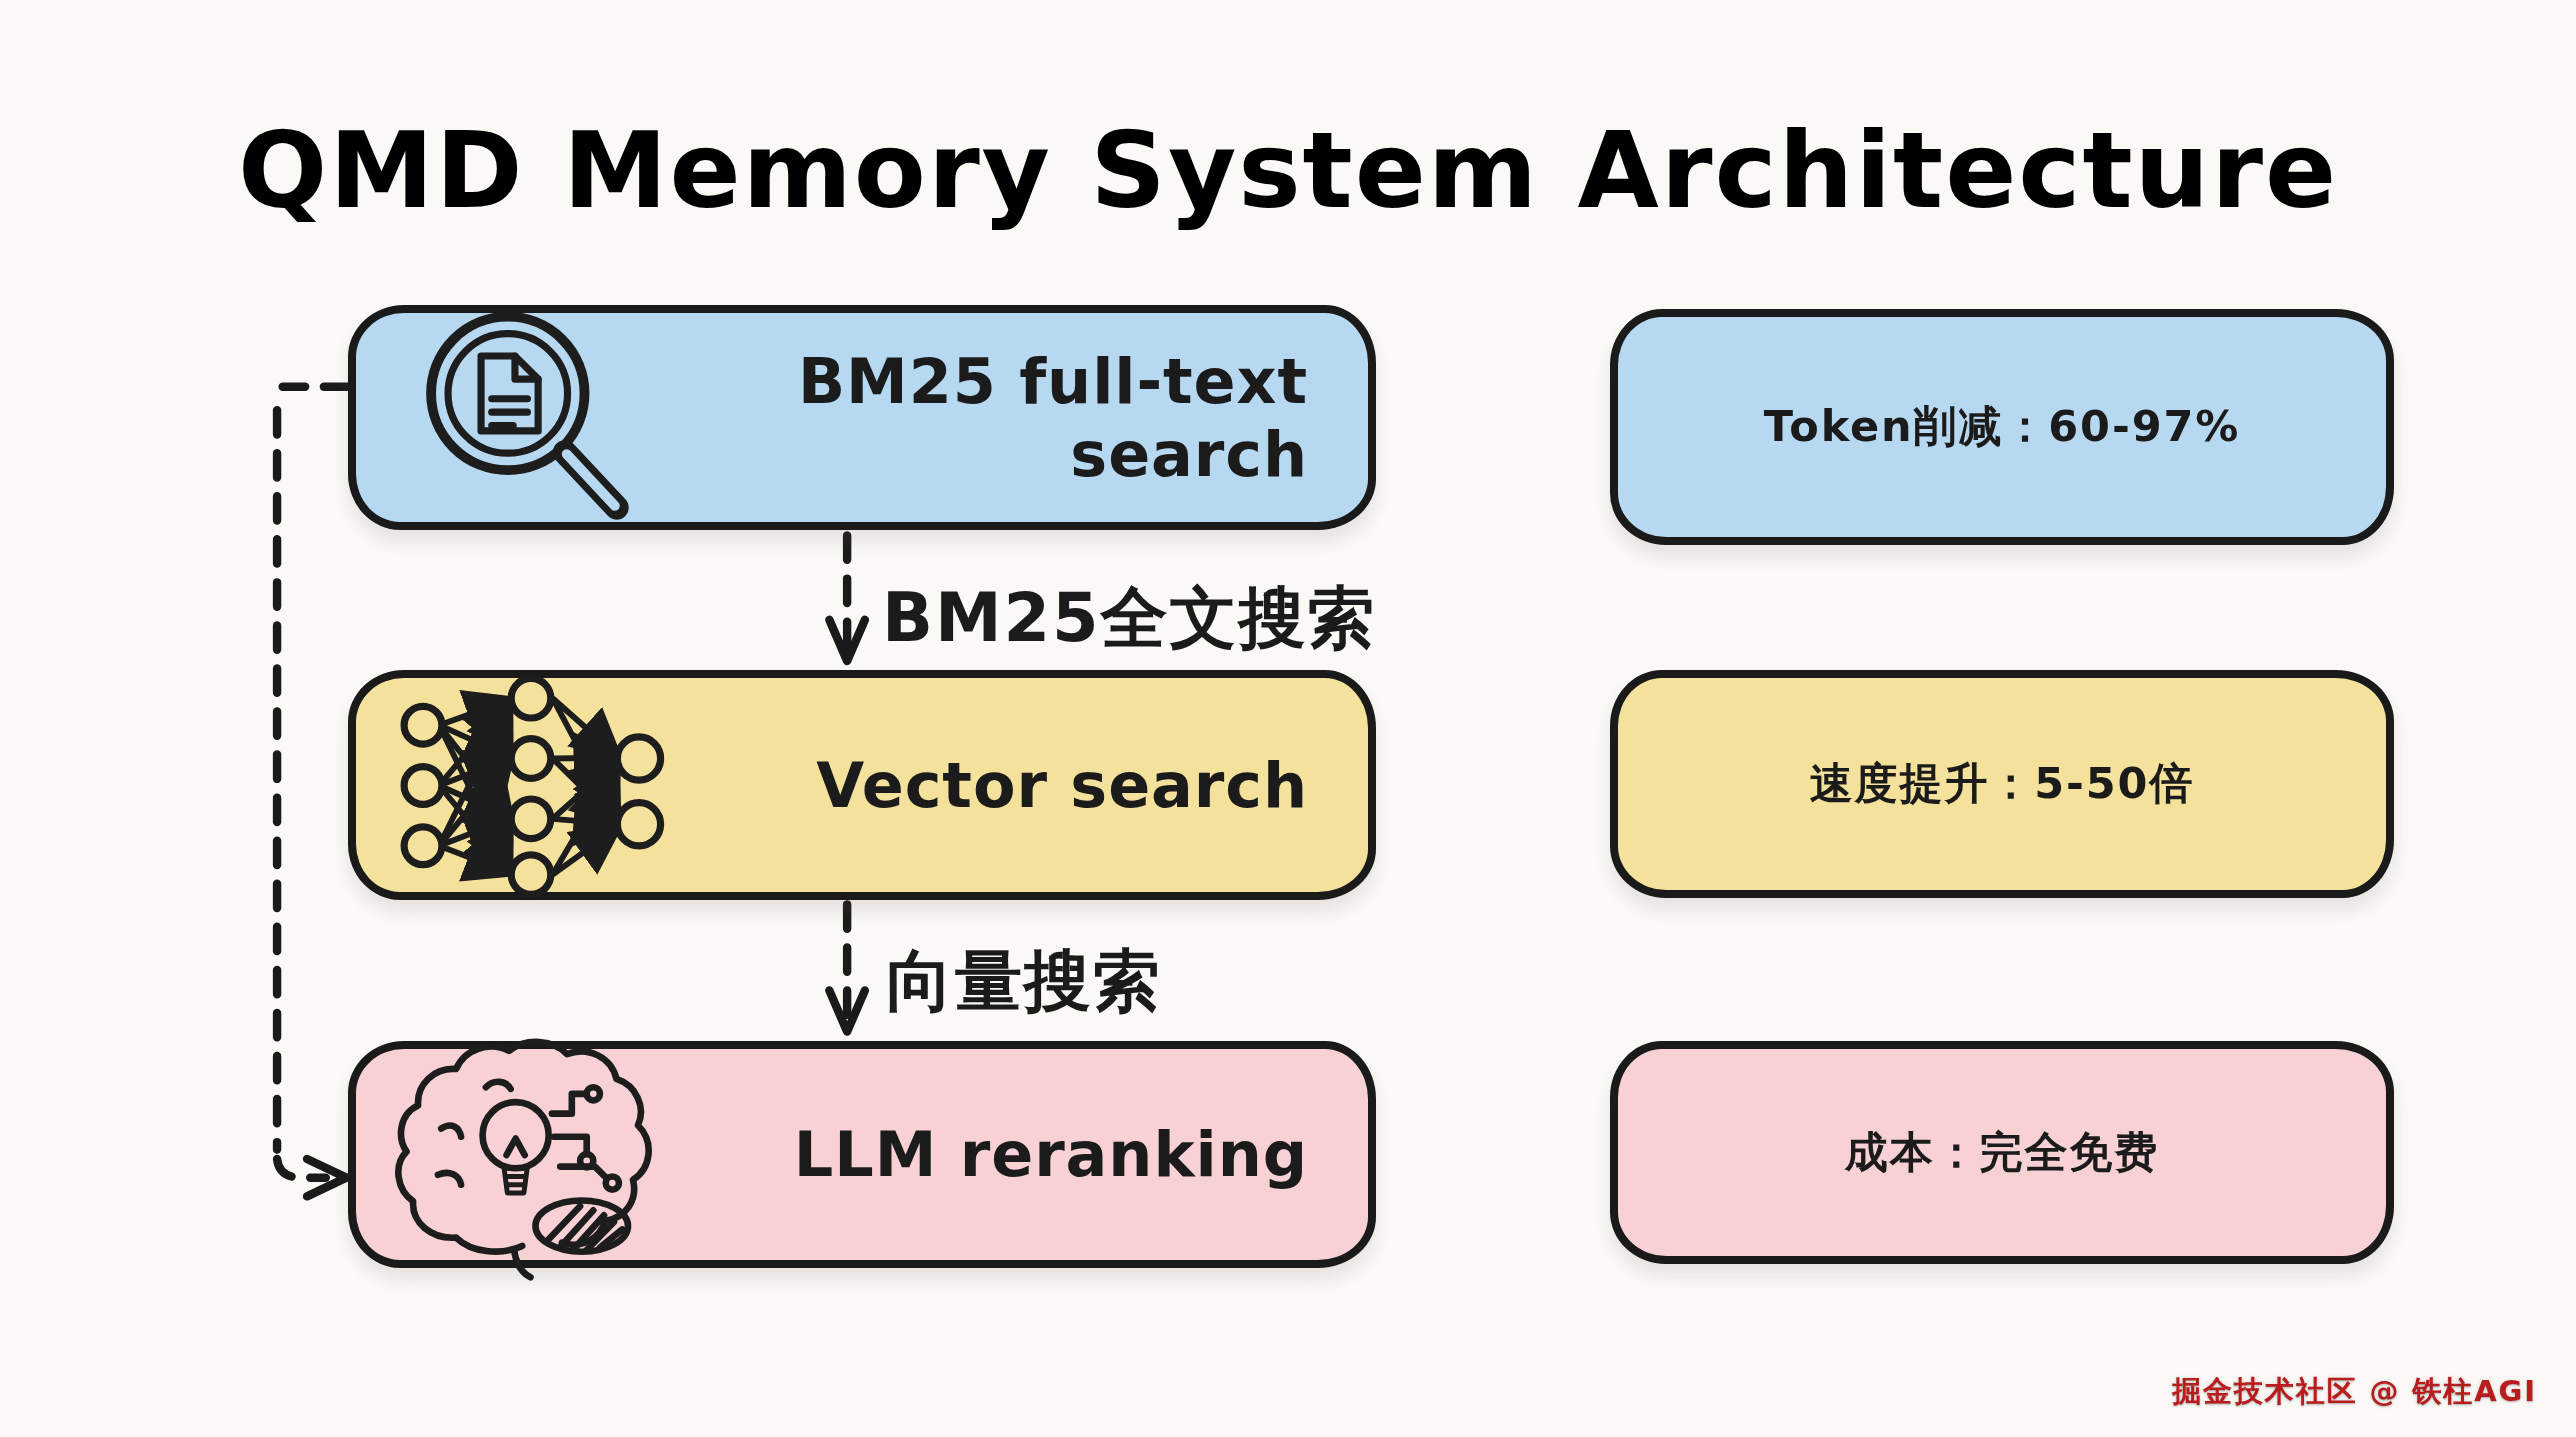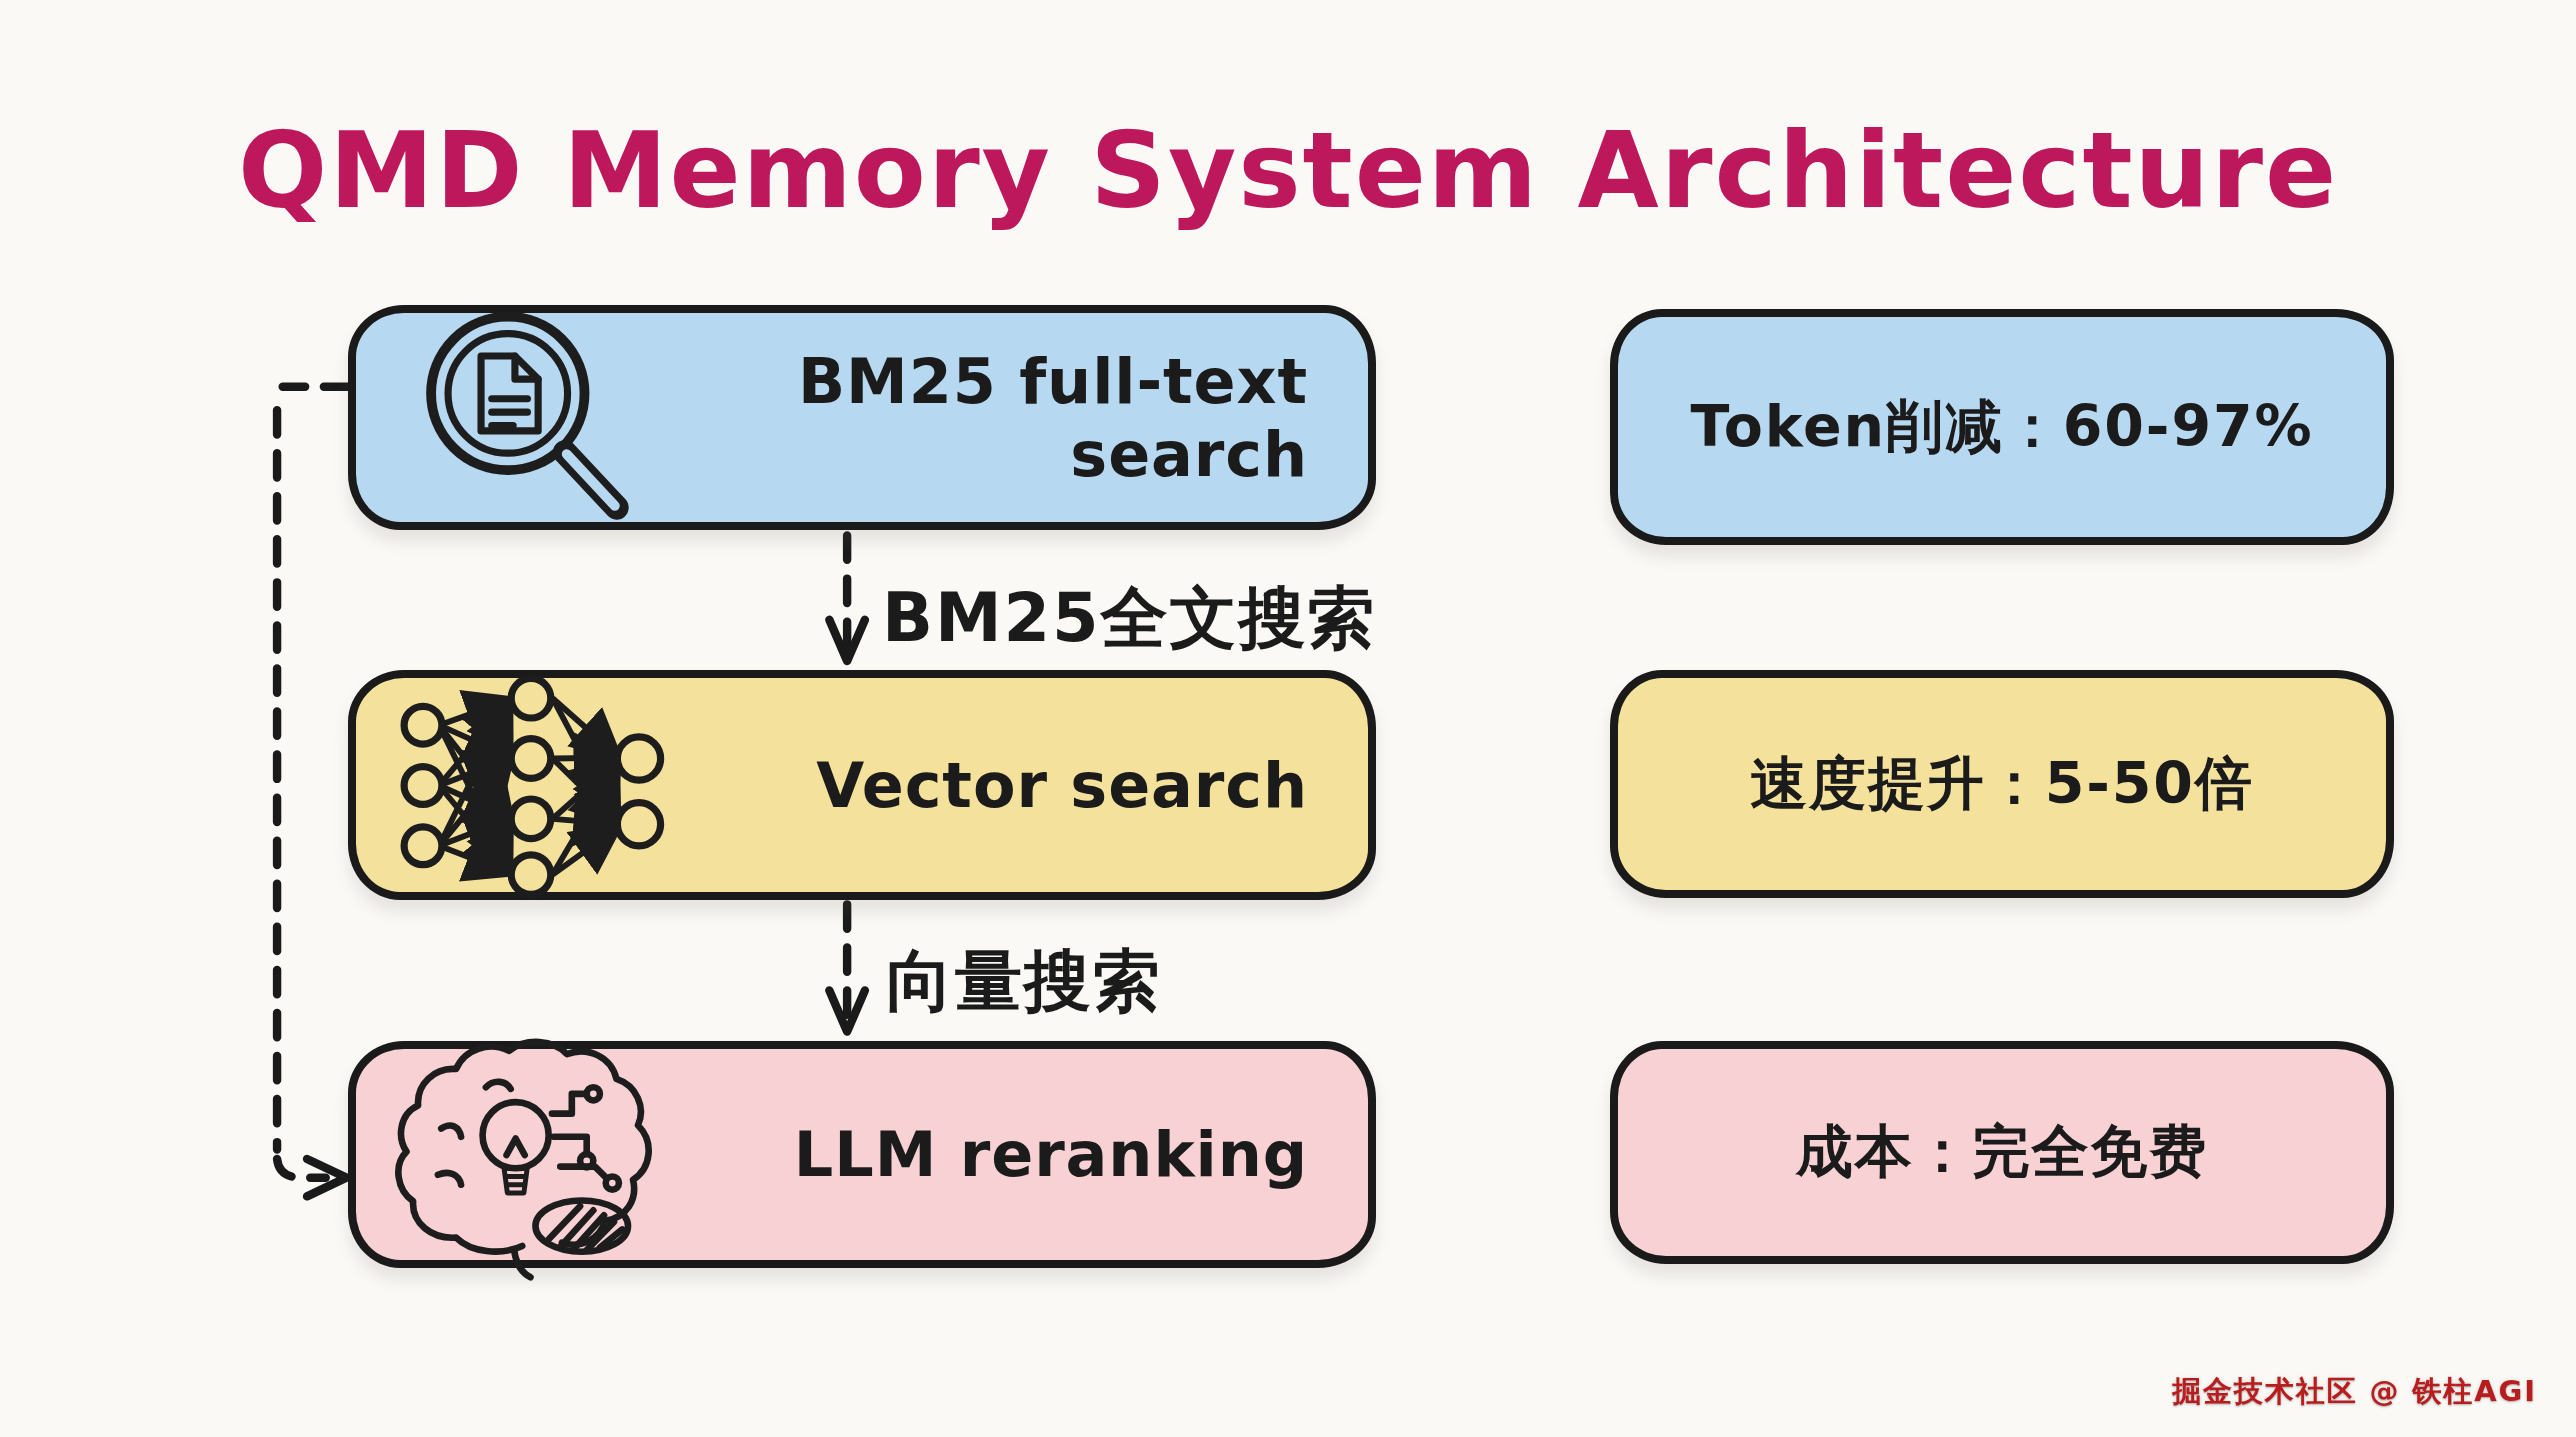--- a/index.html
+++ b/index.html
@@ -12,21 +12,21 @@
     color:#1b1b1b;
   }
   .title{
     position:absolute;
     left:0;top:110px;width:2576px;
     margin:0;
     text-align:center;
     font-size:105px;
     font-weight:bold;
     letter-spacing:1.9px;
-    color:#be185d;
+    color:#000000;
   }
   .connectors{position:absolute;left:0;top:0;pointer-events:none;}
   .box{
     position:absolute;
     box-sizing:border-box;
     border:8.4px solid #1a1a1a;
     display:flex;
     align-items:center;
     box-shadow:0 11.2px 15px rgba(110,100,90,0.14);
   }
@@ -52,21 +52,21 @@
   }
   .box-label{
     flex:1;
     text-align:right;
     font-size:62px;
     font-weight:bold;
     padding-right:60px;
     letter-spacing:0.9px;
   }
   .stat-label{
-    font-size:57px;
+    font-size:43px;
     font-weight:bold;
     letter-spacing:1.9px;
     text-align:center;
   }
   .arrow-label{
     position:absolute;
     font-size:67px;
     font-weight:bold;
     letter-spacing:1.9px;
     white-space:nowrap;

